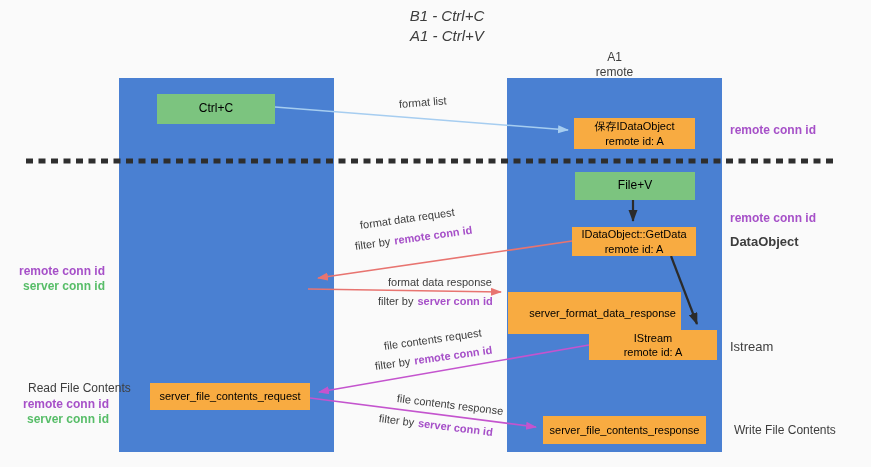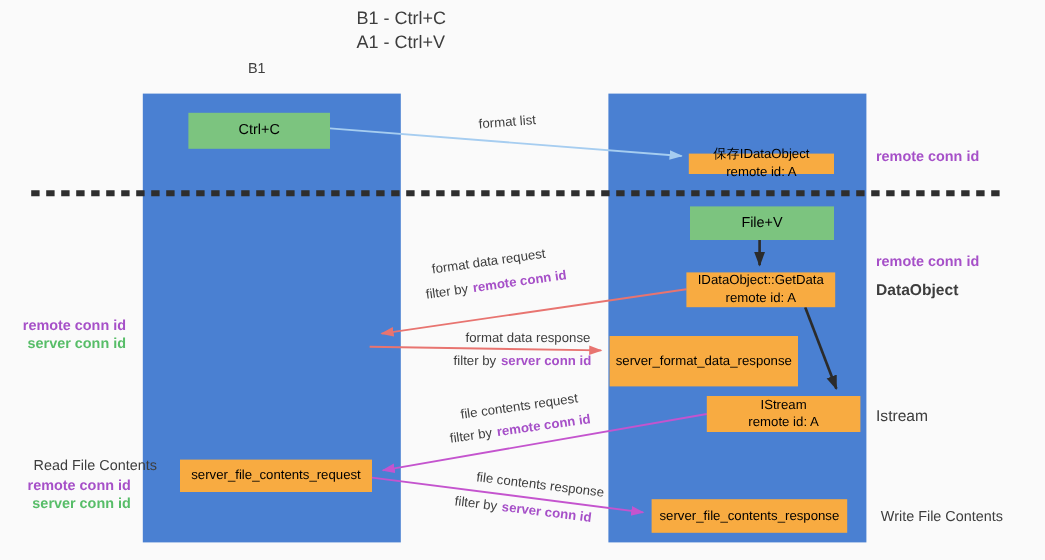--- a/index.html
+++ b/index.html
@@ -5,22 +5,22 @@
   html,body{margin:0;padding:0;}
   body{
     font-family:"Liberation Sans","DejaVu Sans",sans-serif;
     background:#f0f0f0;
   }
   .canvas{
     position:relative;width:871px;height:467px;overflow:hidden;
     background:var(--canvas_bg,#fafafa);
   }
   .title{
-    position:absolute;left:297px;top:6px;width:300px;text-align:left;
-    font-size:15px;color:var(--text_dark);line-height:1.3;z-index:3;
+    position:absolute;left:297px;top:6px;width:300px;text-align:center;
+    font-size:15px;color:var(--text_dark);line-height:1.3;z-index:3;font-style:italic;
   }
   .col-header{
     position:absolute;text-align:center;font-size:12px;color:var(--text_dark);
     line-height:1.25;z-index:3;
   }
   .col{
     position:absolute;top:78px;width:215px;height:374px;
     background:var(--column_blue);z-index:1;
   }
   .arrows{position:absolute;left:0;top:0;z-index:2;pointer-events:none;}
@@ -56,21 +56,24 @@
 <body>
 
 <div class="canvas">
 
   <div class="title">
     <div>B1 - Ctrl+C</div>
     <div>A1 - Ctrl+V</div>
   </div>
 
   <div class="col-header" style="left:119px;top:50px;width:190px;">
-    <div>B1</div>
+  </div>
+  <div class="col-header" style="left:507px;top:50px;width:215px;">
+    <div>A1</div>
+    <div>remote</div>
   </div>
 
   <div class="col" style="left:119px;"></div>
   <div class="col" style="left:507px;"></div>
 
   <svg class="arrows" width="871" height="467" viewBox="0 0 871 467">
     <defs>
       <marker id="m-blue" markerUnits="userSpaceOnUse" markerWidth="12" markerHeight="10" refX="10" refY="4" orient="auto">
         <path d="M0,0 L11,4 L0,8 Z" style="fill:var(--arrow_lightblue)"></path>
       </marker>
@@ -93,36 +96,36 @@
     <line x1="572" y1="241" x2="318" y2="278" style="stroke:var(--arrow_red)" stroke-width="1.6" marker-end="url(#m-red)"></line>
     <line x1="308" y1="289" x2="501" y2="292" style="stroke:var(--arrow_red)" stroke-width="1.6" marker-end="url(#m-red)"></line>
     <line x1="589" y1="345" x2="319" y2="392" style="stroke:var(--arrow_magenta)" stroke-width="1.6" marker-end="url(#m-magenta)"></line>
     <line x1="310" y1="398" x2="536" y2="427" style="stroke:var(--arrow_magenta)" stroke-width="1.6" marker-end="url(#m-magenta)"></line>
   </svg>
 
   <div class="box green" style="left:157px;top:94px;width:118px;height:30px;">
     <div>Ctrl+C</div>
   </div>
 
-  <div class="box orange" style="left:574px;top:128px;width:121px;height:17px;">
+  <div class="box orange" style="left:574px;top:118px;width:121px;height:31px;">
     <div>保存IDataObject</div>
     <div>remote id: A</div>
   </div>
 
   <div class="box green" style="left:575px;top:172px;width:120px;height:28px;">
     <div>File+V</div>
   </div>
 
   <div class="box orange" style="left:572px;top:227px;width:124px;height:29px;">
     <div>IDataObject::GetData</div>
     <div>remote id: A</div>
   </div>
 
 
-  <div class="box orange" style="left:508px;top:280px;width:157px;height:42px;">
+  <div class="box orange" style="left:508px;top:292px;width:157px;height:42px;padding-left:16px;">
     <div>server_format_data_response</div>
   </div>
 
   <div class="box orange" style="left:589px;top:330px;width:128px;height:30px;">
     <div>IStream</div>
     <div>remote id: A</div>
   </div>
 
   <div class="box orange" style="left:543px;top:416px;width:163px;height:28px;">
     <div>server_file_contents_response</div>

